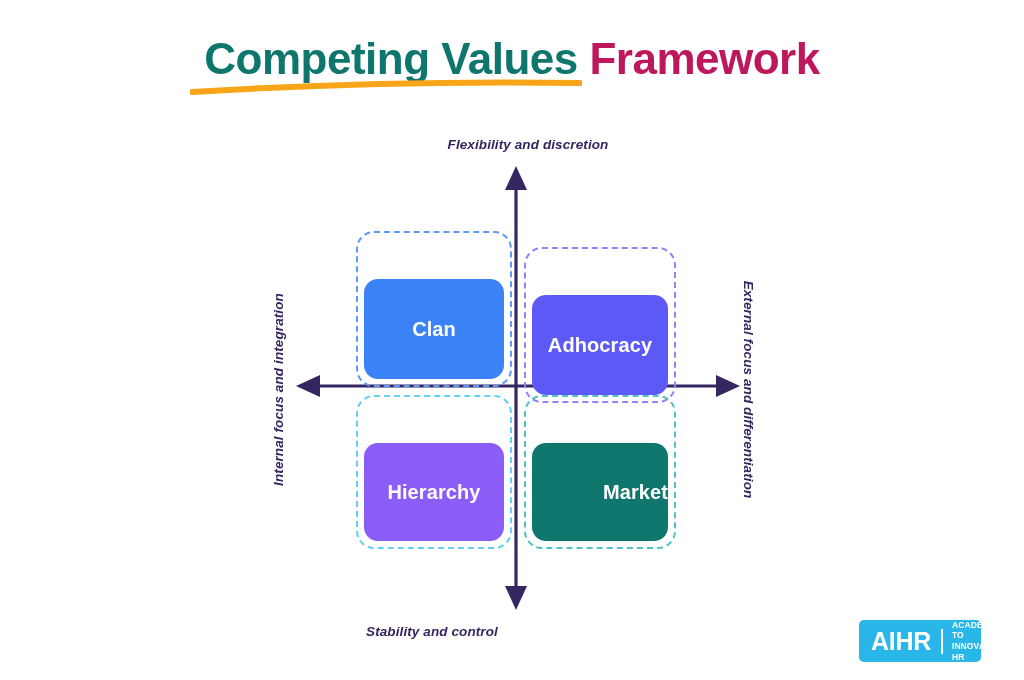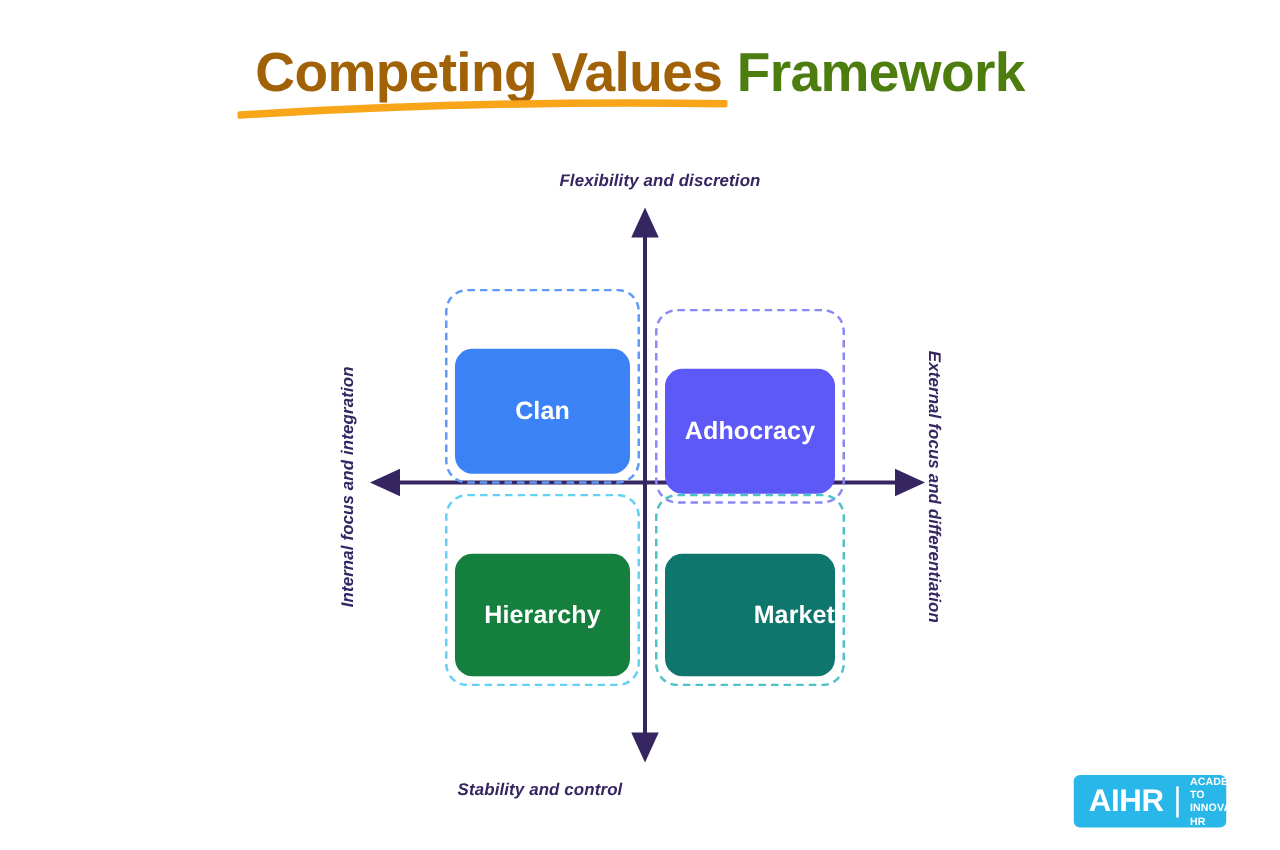--- a/index.html
+++ b/index.html
@@ -24,22 +24,22 @@
     width: 1024px;
     text-align: center;
   }
   #title-line {
     font-size: 44px;
     font-weight: 700;
     letter-spacing: -0.5px;
     line-height: 1.05;
     white-space: nowrap;
   }
-  .title-primary { color: #a16207; }
-  .title-accent  { color: #4d7c0f; }
+  .title-primary { color: #0f766e; }
+  .title-accent  { color: #be185d; }
 
   #title-underline {
     position: absolute;
     left: 190px;
     top: 78px;
     width: 392px;
     height: 18px;
     pointer-events: none;
   }
 
@@ -200,21 +200,21 @@
   </div>
 </div>
 
 <div class="quadrant" id="quadrant-adhocracy" style="border-color: rgb(139, 135, 249);">
   <div class="quadrant-fill" style="background-color: rgb(93, 89, 246);">
     <span class="quadrant-label">Adhocracy</span>
   </div>
 </div>
 
 <div class="quadrant" id="quadrant-hierarchy" style="border-color: rgb(99, 208, 244);">
-  <div class="quadrant-fill" style="background-color: #15803d;">
+  <div class="quadrant-fill" style="background-color: #8b5cf6;">
     <span class="quadrant-label">Hierarchy</span>
   </div>
 </div>
 
 <div class="quadrant" id="quadrant-market" style="border-color: rgb(78, 194, 198);">
   <div class="quadrant-fill" style="background-color: #0f766e; justify-content: flex-end;">
     <span class="quadrant-label">Market</span>
   </div>
 </div>
 

